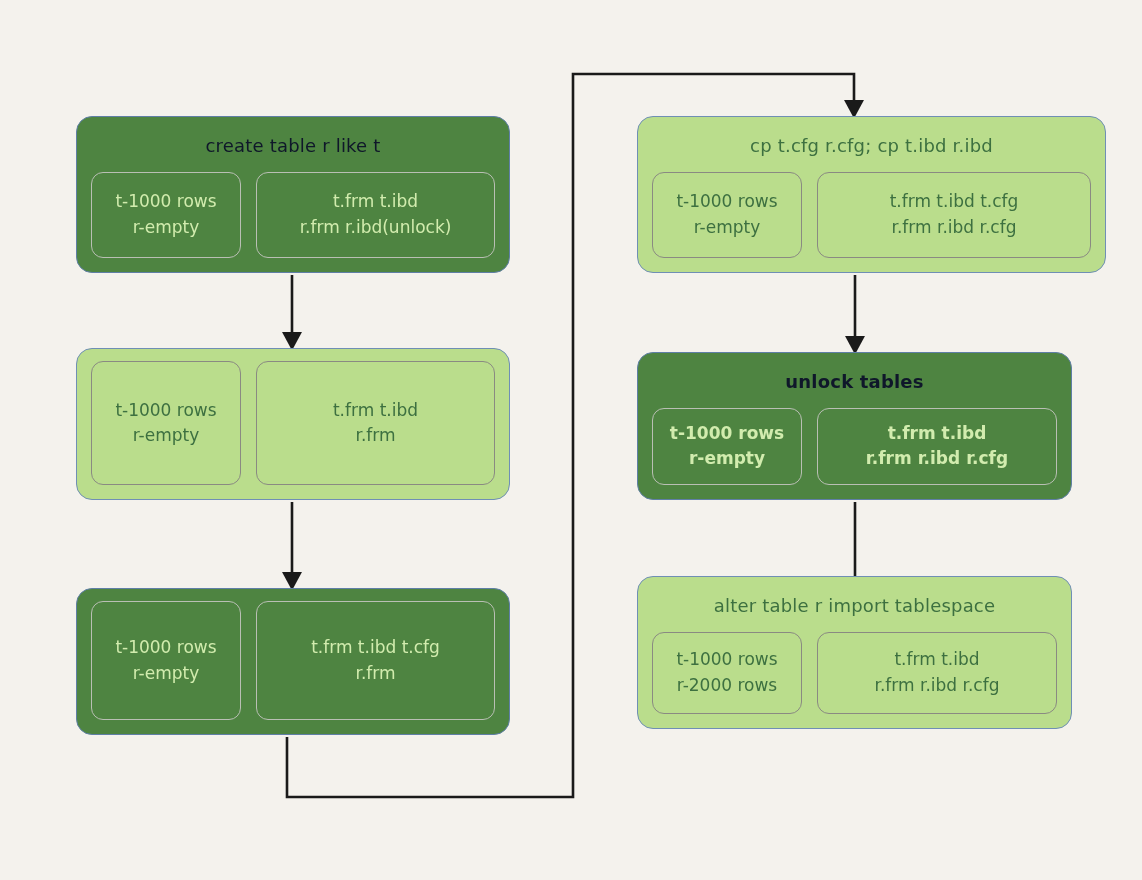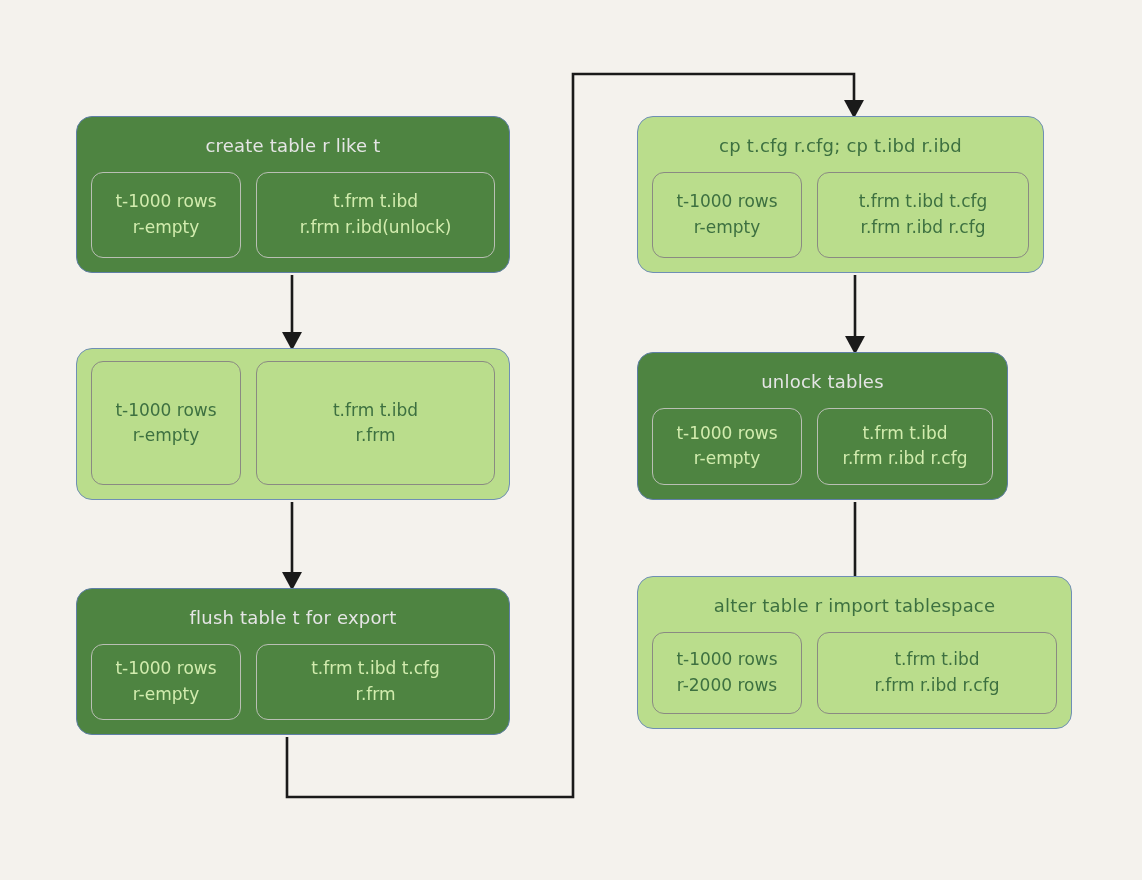--- a/index.html
+++ b/index.html
@@ -48,21 +48,21 @@
   }
   .node-title {
     text-align: center;
     font-family: "DejaVu Sans", sans-serif;
     font-size: 18px;
     line-height: 1.25;
     letter-spacing: 0.2px;
     margin: 6px 0 14px 0;
     white-space: nowrap;
   }
-  .node.dark .node-title { color: #e5e5e5; }
+  .node.dark .node-title { color: #0f172a; }
   .node.light .node-title { color: #3d7040; }
 
   .slots {
     display: flex;
     flex-direction: row;
     gap: 15px;
     flex: 1;
   }
   .slot {
     box-sizing: border-box;
@@ -89,22 +89,22 @@
   }
   .slot-rows { flex: 0 0 auto; }
   .slot-files { flex: 1 1 auto; }
   .slot .line { display: block; }
 
   
   #node-create-table      { left: 76px;  top: 116px; width: 434px; height: 157px; }
   #node-discard-tablespace{ left: 76px;  top: 348px; width: 434px; height: 152px; }
   #node-flush-export      { left: 76px;  top: 588px; width: 434px; height: 147px; }
   
-  #node-cp-files          { left: 637px; top: 116px; width: 407px; height: 157px; }
-  #node-unlock-tables     { left: 637px; top: 352px; width: 371px; height: 148px; }
+  #node-cp-files          { left: 637px; top: 116px; width: 469px; height: 157px; }
+  #node-unlock-tables     { left: 637px; top: 352px; width: 435px; height: 148px; font-weight: bold; }
   #node-import-tablespace { left: 637px; top: 576px; width: 435px; height: 153px; }
 
   #node-create-table .slot-rows       { flex: 0 0 150px; }
   #node-discard-tablespace .slot-rows { flex: 0 0 150px; }
   #node-flush-export .slot-rows       { flex: 0 0 150px; }
   #node-cp-files .slot-rows           { flex: 0 0 150px; }
   #node-unlock-tables .slot-rows      { flex: 0 0 150px; }
   #node-import-tablespace .slot-rows  { flex: 0 0 150px; }
 </style>
 </head>
@@ -151,21 +151,20 @@
         <span class="line">r-empty</span>
       </div>
       <div class="slot slot-files">
         <span class="line">t.frm t.ibd</span>
         <span class="line">r.frm</span>
       </div>
     </div>
   </div>
 
   <div class="node dark" id="node-flush-export">
-    <div class="node-title">flush table t for export</div>
     <div class="slots">
       <div class="slot slot-rows">
         <span class="line">t-1000 rows</span>
         <span class="line">r-empty</span>
       </div>
       <div class="slot slot-files">
         <span class="line">t.frm  t.ibd  t.cfg</span>
         <span class="line">r.frm</span>
       </div>
     </div>

